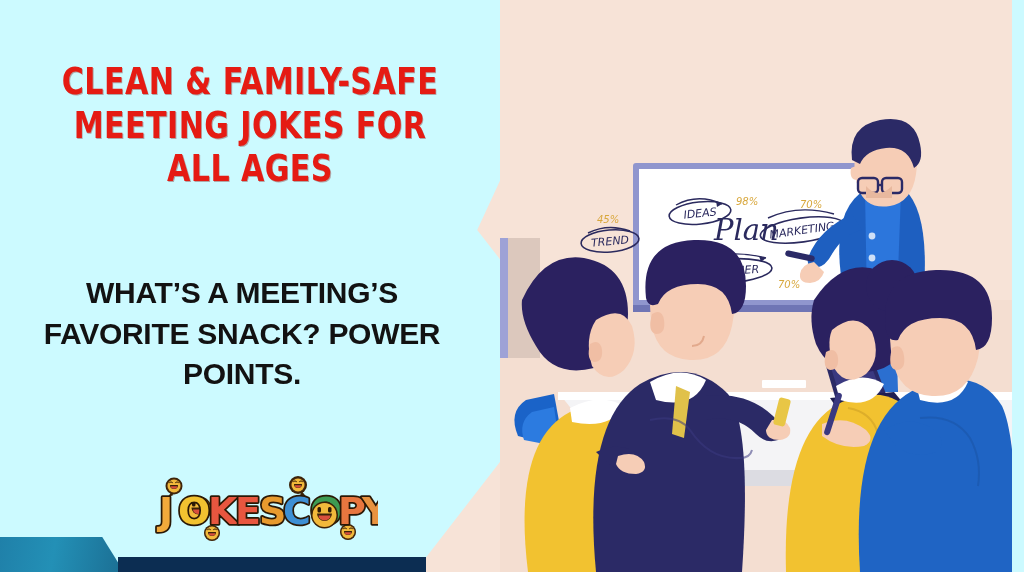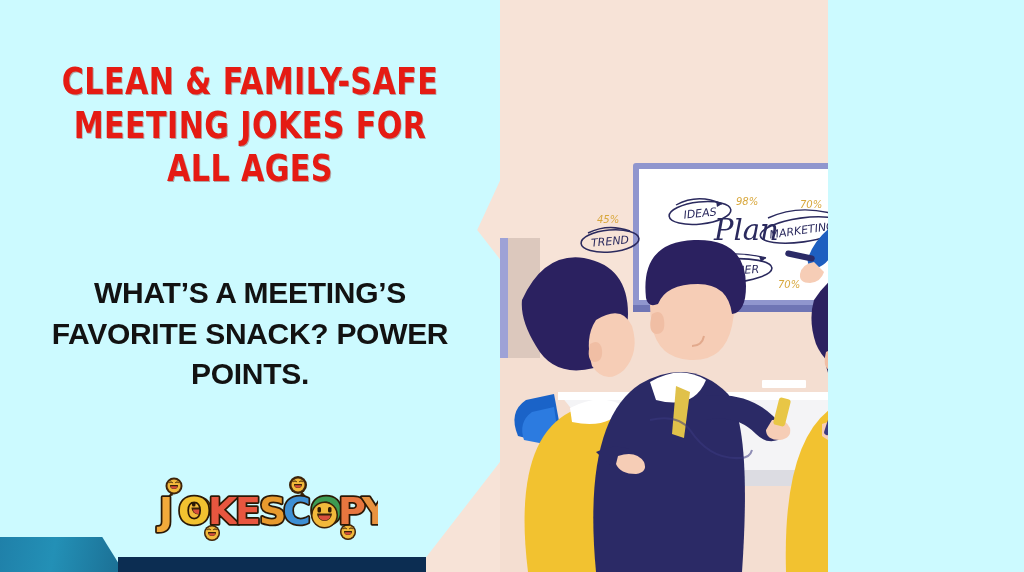--- a/index.html
+++ b/index.html
@@ -2,21 +2,21 @@
 <html><head>
 <meta charset="utf-8">
 <style>
   * { margin:0; padding:0; box-sizing:border-box; }
   html, body { width:1024px; height:572px; overflow:hidden; }
   body {
     font-family:"Liberation Sans", sans-serif;
     background:#CCFAFF;
     position:relative;
   }
-  #stage { position:absolute; inset:0; width:828px; height:572px; overflow:hidden; }
+  #stage { position:absolute; inset:0; width:1012px; height:572px; overflow:hidden; }
 
   .bg-left { position:absolute; left:0; top:0; width:1024px; height:572px; background:#CCFAFF; }
   .bg-right {
     position:absolute; left:0; top:0; width:1024px; height:572px;
     background:#F7E3D7;
     clip-path: polygon(100% 0%, 100% 100%, 40.5% 100%, 56.5% 63%, 46.6% 40.2%, 57.0% 0%);
   }
 
   
   .headline {
@@ -27,21 +27,21 @@
     font-weight:bold;
     font-size:38px;
     line-height:1.15;
     letter-spacing:0.5px;
     text-transform:uppercase;
     transform:scaleX(0.88);
     transform-origin:center top;
     text-shadow:1px 1px 0 rgba(120,15,10,0.35);
   }
   .subline {
-    position:absolute; left:40px; top:273px; width:420px;
+    position:absolute; left:32px; top:273px; width:420px;
     text-align:center;
     color:#121212;
     font-family:"Liberation Sans", sans-serif;
     font-weight:bold;
     font-size:30px;
     line-height:1.35;
     letter-spacing:-0.3px;
     text-transform:uppercase;
   }
 

